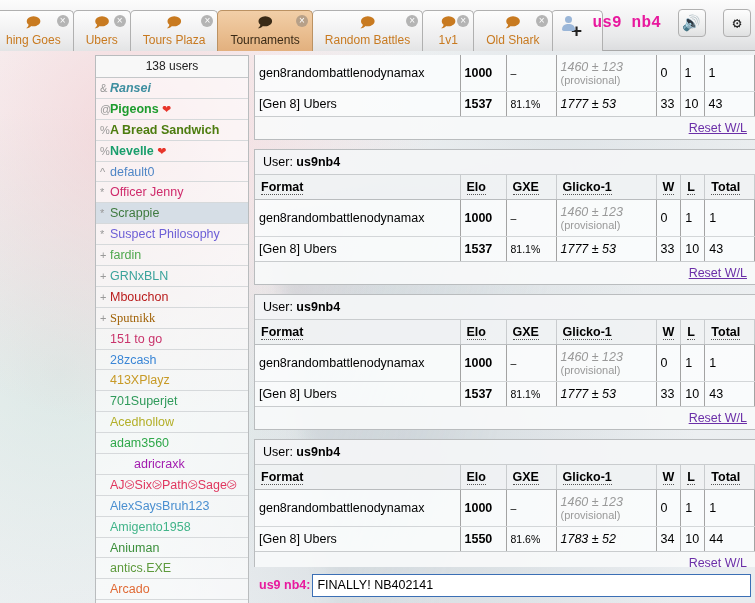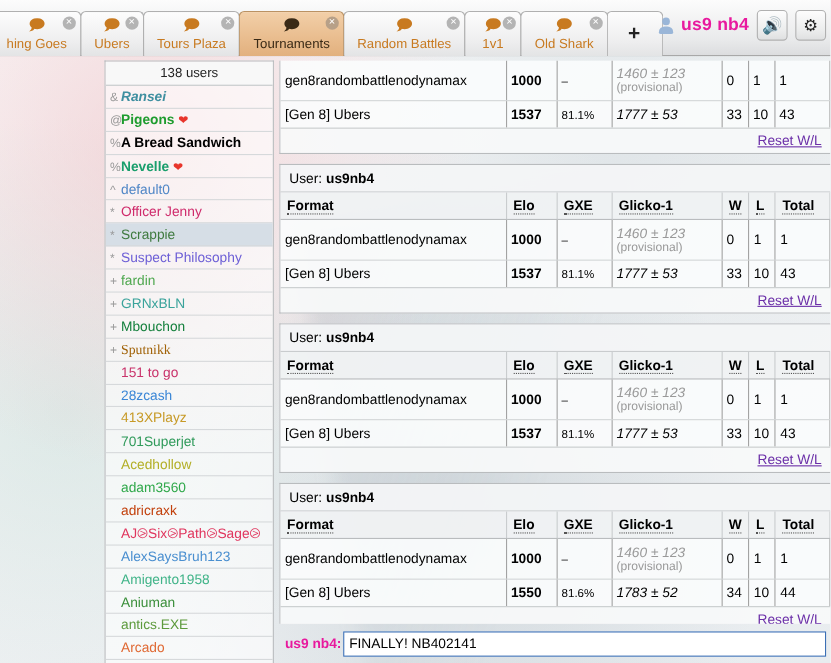--- a/index.html
+++ b/index.html
@@ -86,22 +86,23 @@
     background: linear-gradient(#fdfdfd, #ededee 70%, #e3e4e5);
     border: 1px solid #b0b0b0; border-bottom: none;
     border-top-left-radius: 5px; border-top-right-radius: 5px;
     font-size: 19px; font-weight: bold; color: #222;
     cursor: pointer;
     margin-left: -1px;
   }
 
   .userbox {
     position: absolute; right: 4px; top: 9px;
-    display: flex; align-items: center; gap: 7px;
+    display: flex; align-items: center; gap: 17px;
     z-index: 6;
+    font-family: Liberation Mono, monospace;
   }
   .userbox .uname {
     font-size: 16px; font-weight: bold; color: #e8199e;
     letter-spacing: .2px;
   }
   .person-ic { width: 13px; height: 15px; position: relative; display:inline-block; }
   .person-ic:before { content:""; position:absolute; left:3px; top:0; width:7px; height:7px; border-radius:50%; background:#9ab6d8; }
   .person-ic:after { content:""; position:absolute; left:0; top:8px; width:13px; height:7px; border-radius:6px 6px 2px 2px; background:#9ab6d8; }
   .iconbtn {
     width: 28px; height: 28px;
@@ -278,37 +279,37 @@
       <span>⚙</span>
     </div>
   </div>
 </div>
 
 <div class="userlist">
   <div class="userlist-head">138 users</div>
   <div id="userrows">
       <div class="urow staff"><span class="grp">&amp;</span><span class="nm" style="color:#3f8fa0;font-weight:bold;font-style:italic;">Ransei</span></div>
       <div class="urow staff"><span class="grp">@</span><span class="nm" style="color:#1e9c2e;font-weight:bold;">Pigeons</span> <span class="heart">❤</span></div>
-      <div class="urow staff"><span class="grp">%</span><span class="nm" style="color:#000000;font-weight:bold;">A Bread Sandwich</span></div>
+      <div class="urow staff"><span class="grp">%</span><span class="nm" style="color:#4d7c0f;font-weight:bold;">A Bread Sandwich</span></div>
       <div class="urow staff"><span class="grp">%</span><span class="nm" style="color:#199e6c;font-weight:bold;">Nevelle</span> <span class="heart">❤</span></div>
       <div class="urow"><span class="grp">^</span><span class="nm" style="color:#4f86c6;">default0</span></div>
       <div class="urow"><span class="grp">*</span><span class="nm" style="color:#cf2a6b;">Officer Jenny</span></div>
       <div class="urow hl"><span class="grp">*</span><span class="nm" style="color:#3f7a3f;">Scrappie</span></div>
       <div class="urow"><span class="grp">*</span><span class="nm" style="color:#6d5fd6;">Suspect Philosophy</span></div>
       <div class="urow"><span class="grp">+</span><span class="nm" style="color:#4fa84f;">fardin</span></div>
       <div class="urow"><span class="grp">+</span><span class="nm" style="color:#3aa39b;">GRNxBLN</span></div>
-      <div class="urow"><span class="grp">+</span><span class="nm" style="color:#15803d;">Mbouchon</span></div>
+      <div class="urow"><span class="grp">+</span><span class="nm" style="color:#b91c1c;">Mbouchon</span></div>
       <div class="urow"><span class="grp">+</span><span class="nm" style="color:#a16207;font-family:Liberation Serif, serif;">Sputnikk</span></div>
       <div class="urow"><span class="grp"> </span><span class="nm" style="color:#c9336b;">151 to go</span></div>
       <div class="urow"><span class="grp"> </span><span class="nm" style="color:#3a86d6;">28zcash</span></div>
       <div class="urow"><span class="grp"> </span><span class="nm" style="color:#c79a26;">413XPlayz</span></div>
       <div class="urow"><span class="grp"> </span><span class="nm" style="color:#2f9a5a;">701Superjet</span></div>
       <div class="urow"><span class="grp"> </span><span class="nm" style="color:#b3af28;">Acedhollow</span></div>
       <div class="urow"><span class="grp"> </span><span class="nm" style="color:#2fa84a;">adam3560</span></div>
-      <div class="urow"><span class="grp"> </span><span class="nm" style="color:#c2410c;">adricraxk</span></div>
+      <div class="urow"><span class="grp"> </span><span class="nm" style="color:#a21caf;margin-left:24px;">adricraxk</span></div>
       <div class="urow"><span class="grp"> </span><span class="nm" style="color:#e0365e;">AJ⧁Six⧁Path⧁Sage⧁</span></div>
       <div class="urow"><span class="grp"> </span><span class="nm" style="color:#4a8fd0;">AlexSaysBruh123</span></div>
       <div class="urow"><span class="grp"> </span><span class="nm" style="color:#41b489;">Amigento1958</span></div>
       <div class="urow"><span class="grp"> </span><span class="nm" style="color:#3b8f3b;margin-top:46px;">Aniuman</span></div>
       <div class="urow"><span class="grp"> </span><span class="nm" style="color:#5d9a3c;">antics.EXE</span></div>
       <div class="urow"><span class="grp"> </span><span class="nm" style="color:#e06a35;">Arcado</span></div>
     </div>
 </div>
 
 <div class="main" id="main">

